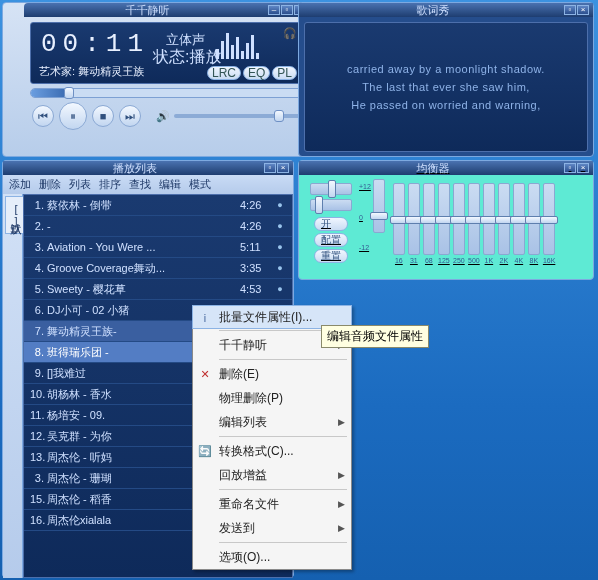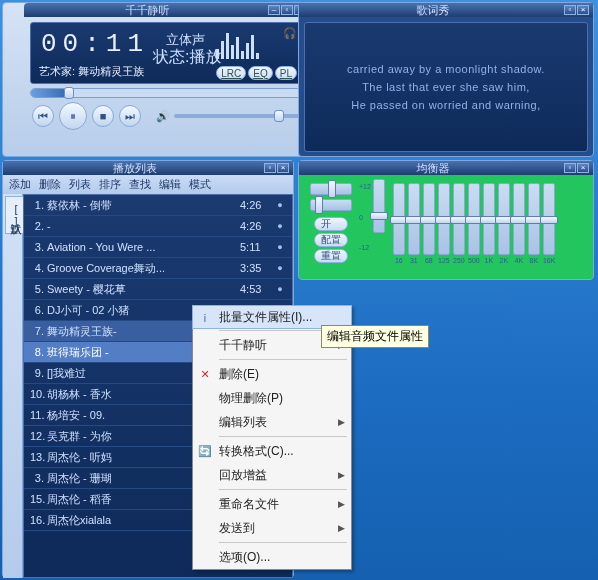--- a/index.html
+++ b/index.html
@@ -13,21 +13,21 @@
   #player .titlebar{border-radius:4px 4px 0 0;}
   .lcd{margin:5px 6px 4px;height:62px;background:linear-gradient(#1a3a70,#0e2a5a);border:1px solid #4d6fab;border-radius:3px;color:#fff;position:relative;}
   .lcd .time{position:absolute;top:6px;left:10px;font-family:"Courier New",monospace;font-size:26px;letter-spacing:6px;color:#e8f0ff;}
   .lcd .stereo{position:absolute;top:8px;left:135px;font-size:13px;color:#cfe0ff;}
   .lcd .state{position:absolute;top:24px;left:122px;font-size:16px;color:#cfe0ff;}
   .lcd .specbars{position:absolute;top:8px;left:185px;display:flex;gap:2px;align-items:flex-end;height:28px;}
   .lcd .specbars span{width:3px;background:#cfe0ff;display:block;}
   .lcd .artist{position:absolute;bottom:4px;left:8px;font-size:11px;color:#e8f0ff;}
   .lcd .tray{position:absolute;right:4px;top:4px;width:16px;height:16px;color:#f0c040;}
   .minibtns{position:absolute;bottom:3px;right:6px;display:flex;gap:2px;}
-  .minibtns .mb{border:1px solid #8cb3e4;border-radius:8px;background:linear-gradient(#f0f6ff,#cadcf3);color:#355;font-size:10px;padding:0 4px;height:14px;display:flex;align-items:center;cursor:pointer;text-decoration:underline;}
+  .minibtns .mb{border:1px solid #8cb3e4;border-radius:8px;background:linear-gradient(#f0f6ff,#cadcf3);color:#355;font-size:12px;padding:0 4px;height:14px;display:flex;align-items:center;cursor:pointer;}
   .seek{margin:4px 6px;height:10px;border:1px solid #7da0d3;border-radius:5px;background:#cadcf3;position:relative;}
   .seek .prog{position:absolute;height:100%;left:0;top:0;background:linear-gradient(90deg,#6b9ee0,#3e6fb5);border-radius:5px 0 0 5px;}
   .seek .knob{position:absolute;top:-2px;width:10px;height:12px;border:1px solid #6e90c4;border-radius:3px;background:linear-gradient(#f3f8ff,#c2d6f0);}
   .controls{display:flex;align-items:center;margin:3px 8px;gap:5px;}
   .cbtn{width:22px;height:22px;border-radius:50%;border:1px solid #8ba9d4;background:linear-gradient(#f3f8ff,#c2d6f0);display:flex;align-items:center;justify-content:center;cursor:pointer;color:#30507e;}
   .cbtn.big{width:28px;height:28px;}
   .vol{flex:1;display:flex;align-items:center;margin-left:10px;}
   .vol .track{flex:1;height:4px;background:#8cabd6;border-radius:2px;position:relative;}
   .vol .th{position:absolute;top:-4px;right:18px;width:10px;height:12px;border:1px solid #6e90c4;border-radius:3px;background:linear-gradient(#f3f8ff,#c2d6f0);}
   
@@ -42,21 +42,21 @@
   .tab{writing-mode:vertical-lr;text-orientation:upright;padding:6px 2px;font-size:11px;color:#1e3866;border:1px solid #8cb3e4;margin:2px;background:#e6eefa;cursor:pointer;}
   .listarea{flex:1;background:linear-gradient(#1a3a70,#0e2a5a);color:#cfe0ff;font-size:11px;overflow:hidden;border:1px solid #4d6fab;}
   .row{display:flex;align-items:center;height:21px;padding:0 6px;border-bottom:1px solid #244a85;}
   .row.sel1{background:#3a5fa0;}
   .row.sel2{background:#537dc4;color:#fff;}
   .row .num{width:14px;text-align:right;margin-right:3px;}
   .row .name{flex:1;white-space:nowrap;overflow:hidden;}
   .row .dur{width:34px;text-align:left;}
   .row .dot{width:12px;text-align:center;color:#99c4ec;font-size:9px;}
   
-  #eq{top:160px;left:298px;width:296px;height:120px;background:#22c55e;}
+  #eq{top:160px;left:298px;width:296px;height:120px;background:#5eead4;text-decoration:underline;}
   .eqbody{display:flex;height:100px;padding:4px;}
   .eqleft{width:56px;display:flex;flex-direction:column;align-items:center;gap:4px;padding-top:4px;}
   .slider{width:12px;height:54px;border:1px solid #8aa8d1;border-radius:2px;background:linear-gradient(#cbdcf2,#a9c2e6);position:relative;display:flex;justify-content:center;}
   .slider.horizontal{width:42px;height:12px;}
   .slider .thumb{position:absolute;width:18px;height:8px;border:1px solid #5e7fae;border-radius:2px;background:linear-gradient(#f3f8ff,#c2d6f0);left:-4px;}
   .slider.horizontal .thumb{width:8px;height:18px;top:-4px;}
   .eqbtns{margin-top:2px;display:flex;flex-direction:column;gap:2px;}
   .eqbtn{border:1px solid #8cb3e4;border-radius:8px;background:linear-gradient(#f0f6ff,#cadcf3);color:#30507e;font-size:10px;padding:0 6px;height:14px;display:flex;align-items:center;cursor:pointer;}
   .bands{flex:1;display:flex;gap:3px;align-items:flex-start;padding-top:4px;margin-left:8px;}
   .band{display:flex;flex-direction:column;align-items:center;gap:2px;}

